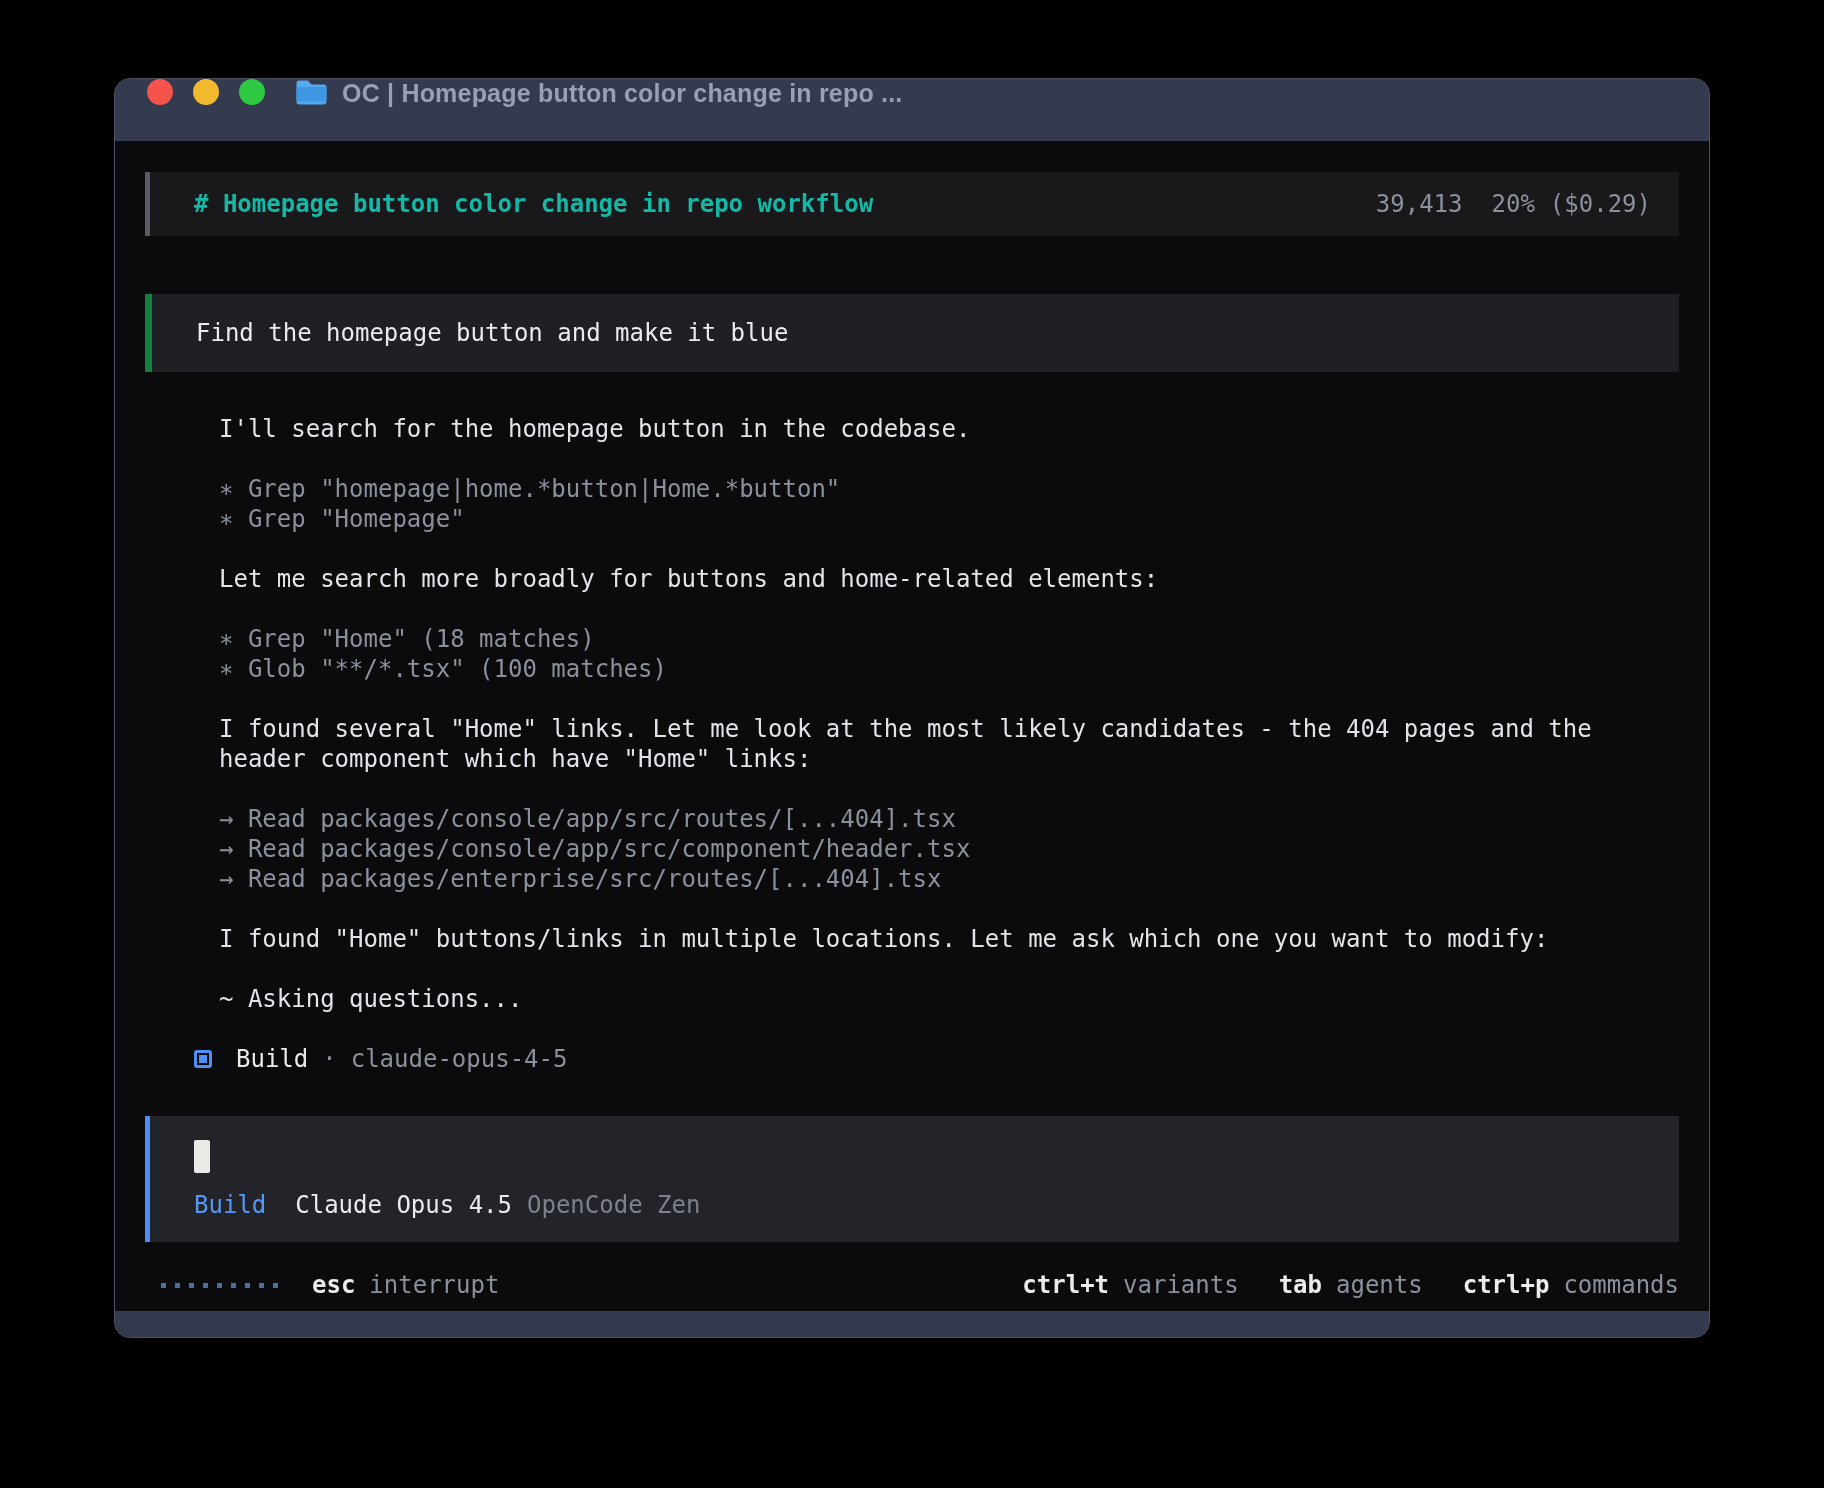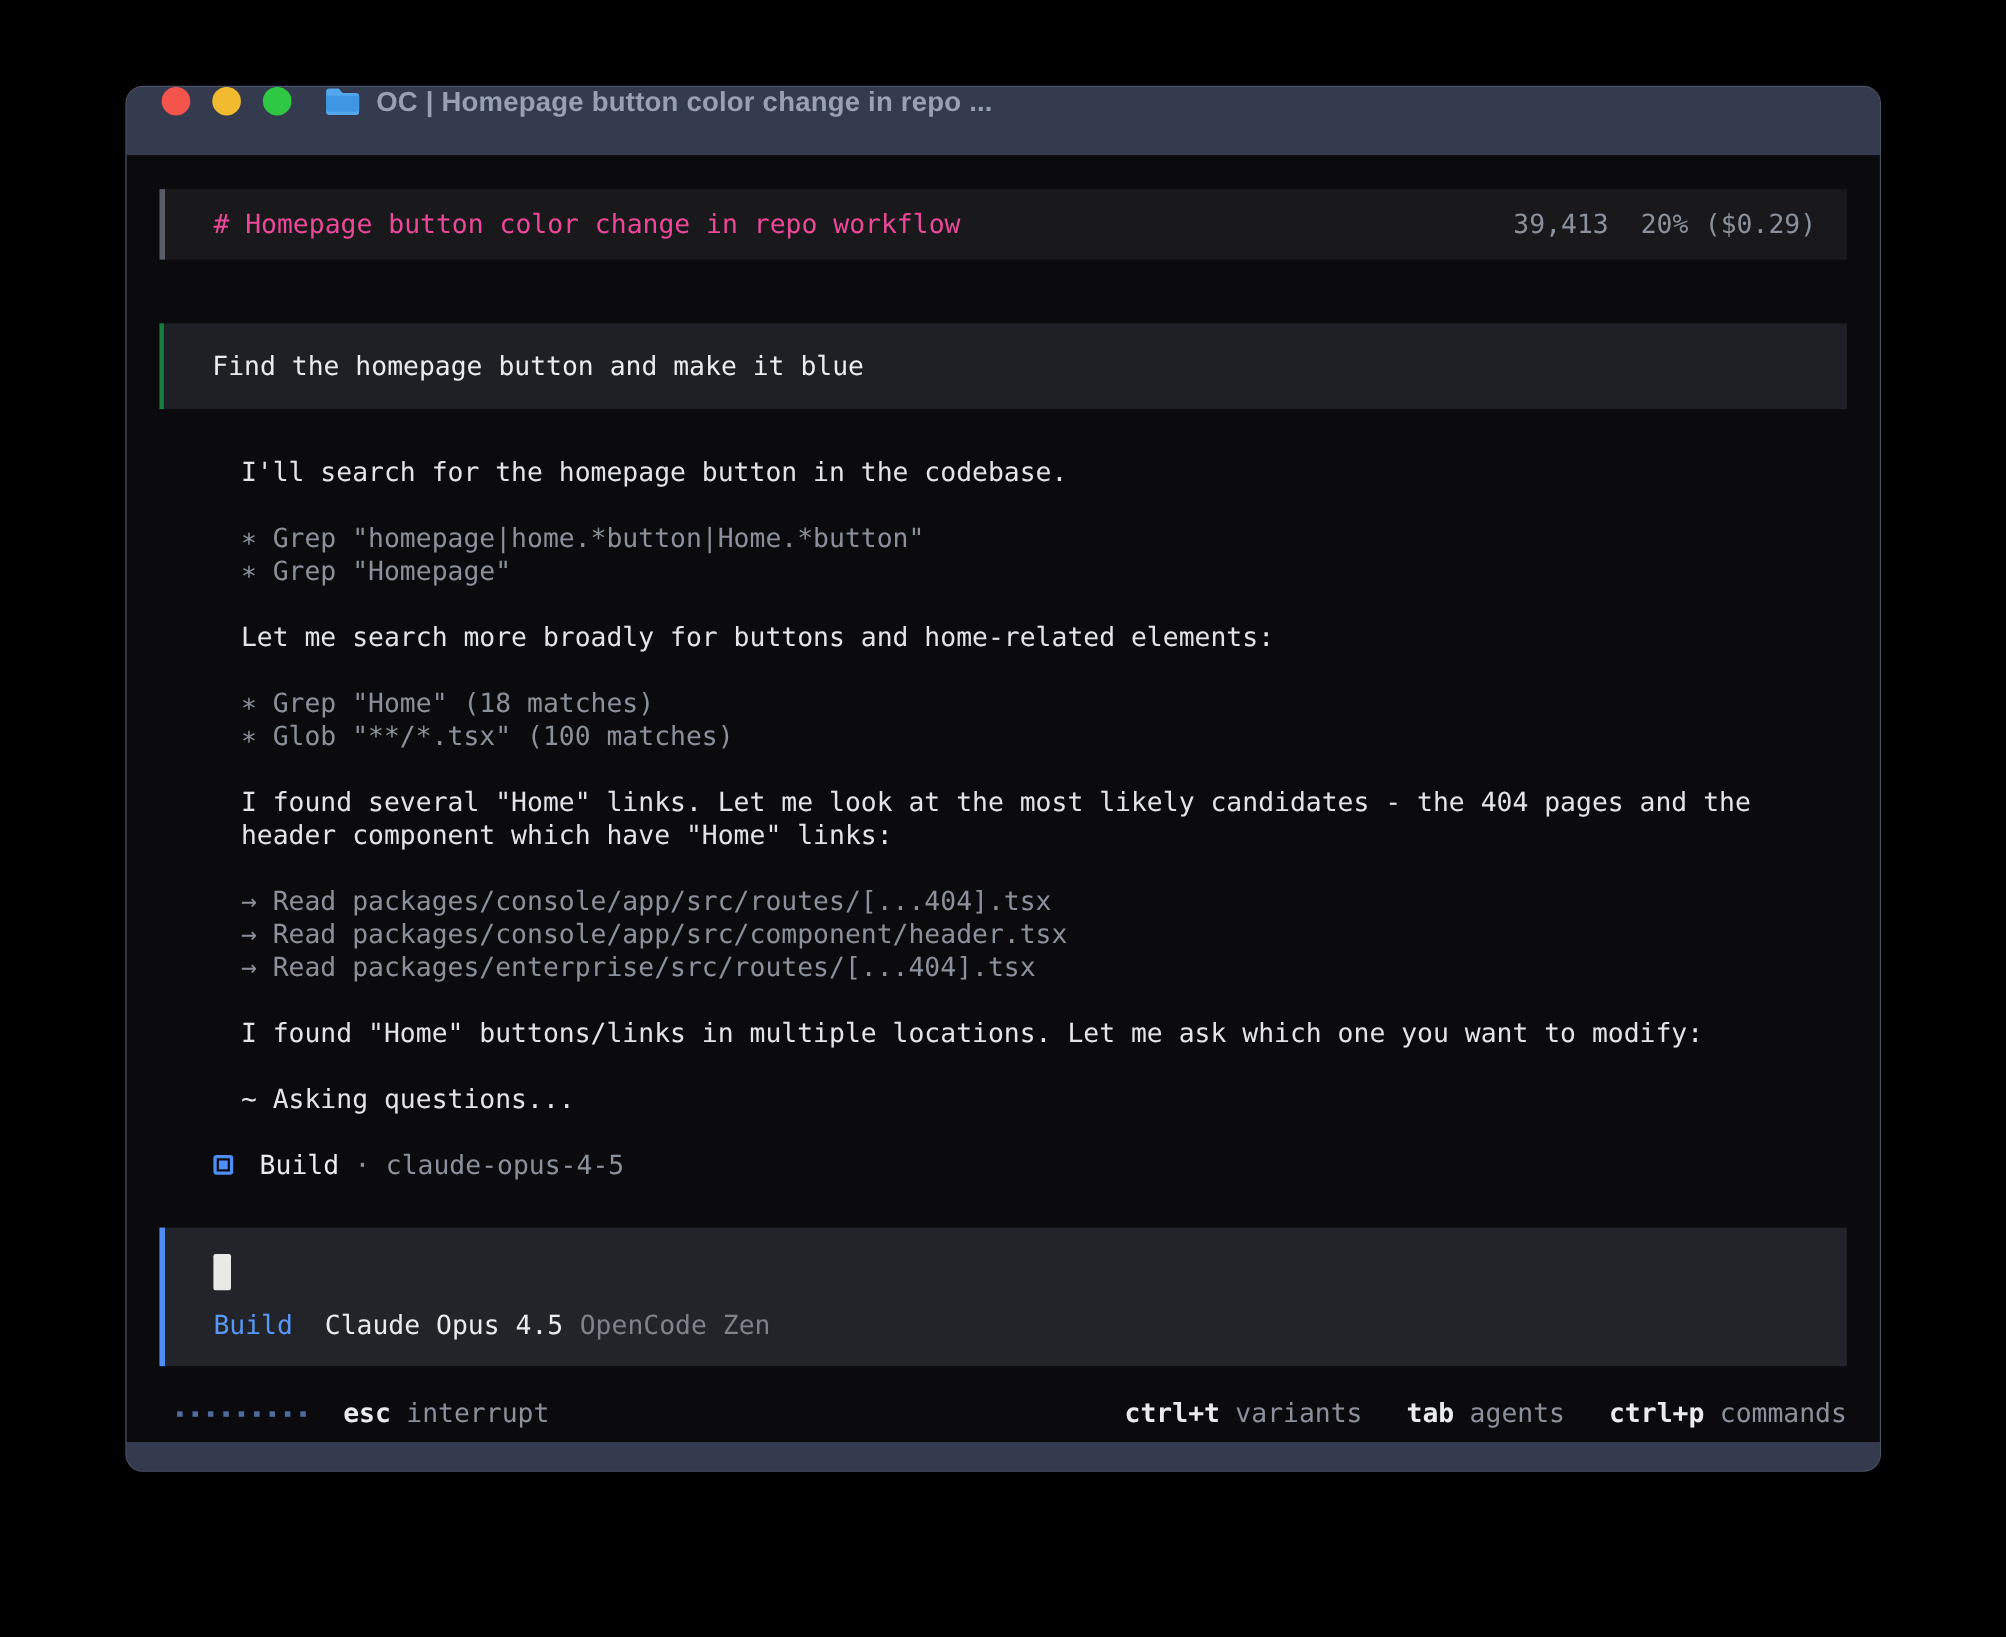--- a/index.html
+++ b/index.html
@@ -23,27 +23,27 @@
   .titletext { margin-left:14px; color:#99a0b4; font-family:"Liberation Sans",sans-serif; font-weight:bold; font-size:25px; letter-spacing:0.2px; white-space:nowrap; }
 
   
   .content { flex:1 1 auto; background:#0b0b0d; padding:31px 30px 0 30px; display:flex; flex-direction:column; overflow:hidden; }
 
   .session-header {
     background:#19191c; border-left:5px solid #585d68;
     padding:17px 28px 17px 44px; display:flex; justify-content:space-between; align-items:center;
     font-size:24px; line-height:30px; white-space:nowrap;
   }
-  .session-title { color:#ec4899; font-weight:normal; }
+  .session-title { color:#14b8a6; font-weight:bold; }
   .session-stats { color:#8b919c; }
   .session-stats .ctx { margin-left:29px; }
   .session-stats .cost { margin-left:15px; }
 
   .user-message {
-    margin-top:58px; background:#1e2025; border-left:4px solid #15803d;
+    margin-top:58px; background:#1e2025; border-left:7px solid #15803d;
     padding:24px 28px 24px 44px; font-size:24px; line-height:30px; color:#e9ebee;
   }
 
   .conversation { margin-top:42px; padding:0 28px 0 49px; font-size:24px; line-height:30px; }
   .conv-line { min-height:30px; white-space:pre-wrap; word-wrap:break-word;margin-left:25px; }
   .conv-line.text { color:#e2e4e9; }
   .conv-line.tool { color:#8b919c; }
 
   .task-status { margin-top:30px; height:30px; display:flex; align-items:center; padding-left:49px; font-size:24px; }
   .task-icon { width:18px; height:18px; border:3px solid #4f8ef6; border-radius:3px; position:relative; background:#0b0b0d; flex:0 0 auto; }

